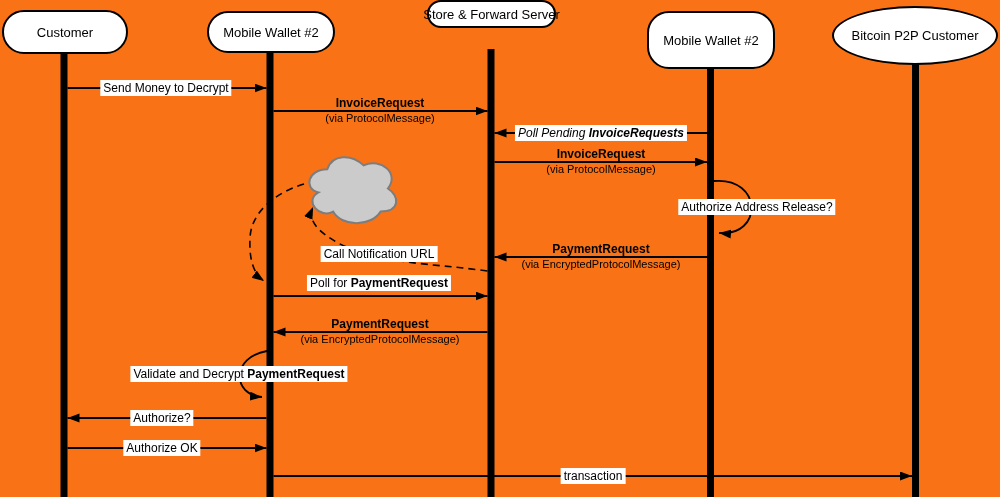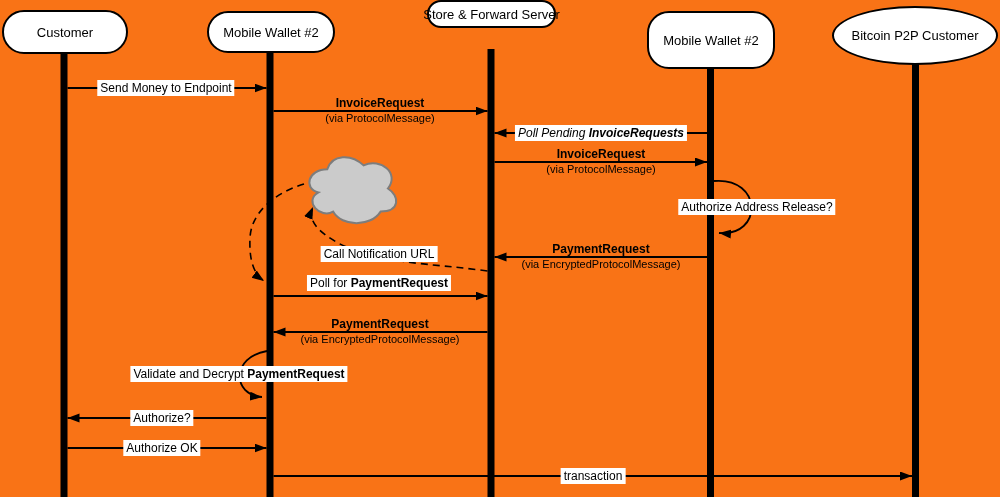--- a/index.html
+++ b/index.html
@@ -83,21 +83,21 @@
   </div>
   <div class="head stadium" style="left:647px;top:11px;width:128px;height:58px;">
     <span>Mobile Wallet #2</span>
   </div>
   <div class="head ellipse" style="left:832px;top:6px;width:166px;height:59px;">
     <span>Bitcoin P2P Customer</span>
   </div>
 
 
   <div class="msg onw" style="left:166px;top:80px;">
-    <span>Send Money to Endpoint</span>
+    <span>Send Money to Decrypt</span>
   </div>
 
   <div class="msg" style="left:380px;top:96px;">
     <div class="l1"><b>InvoiceRequest</b></div>
     <div class="sub">(via ProtocolMessage)</div>
   </div>
 
   <div class="msg onw" style="left:601px;top:125px;font-style:italic;">
     <span>Poll Pending </span><b>InvoiceRequests</b>
   </div>

